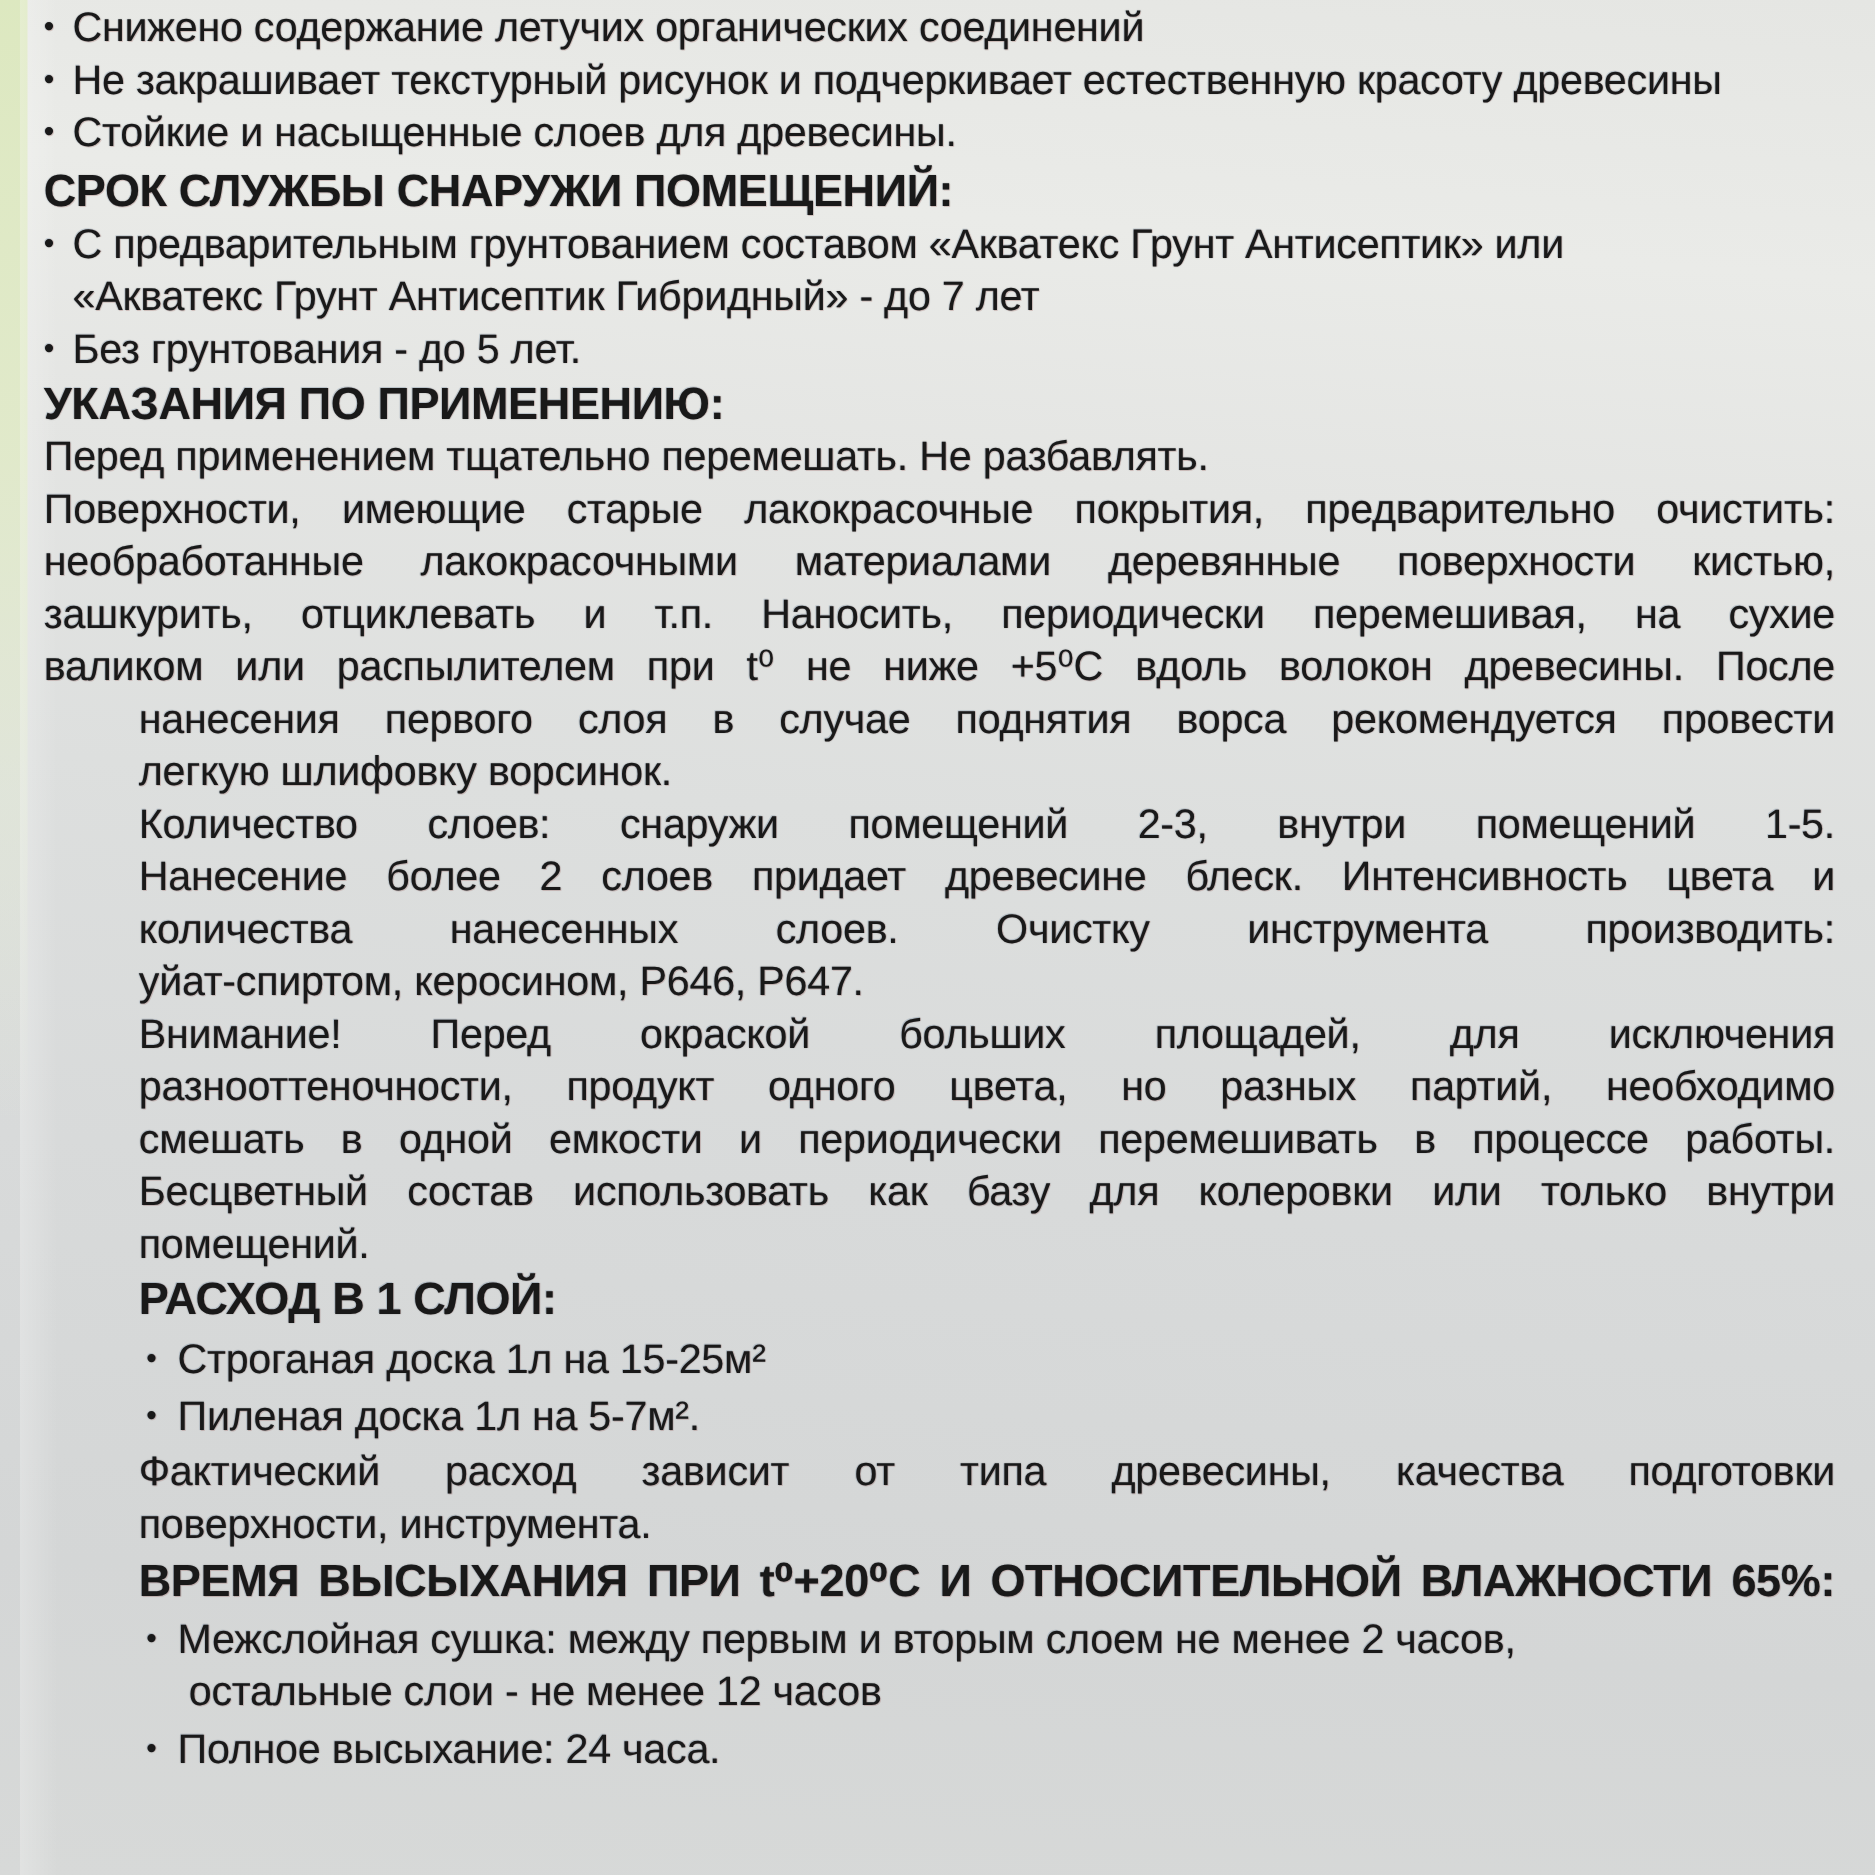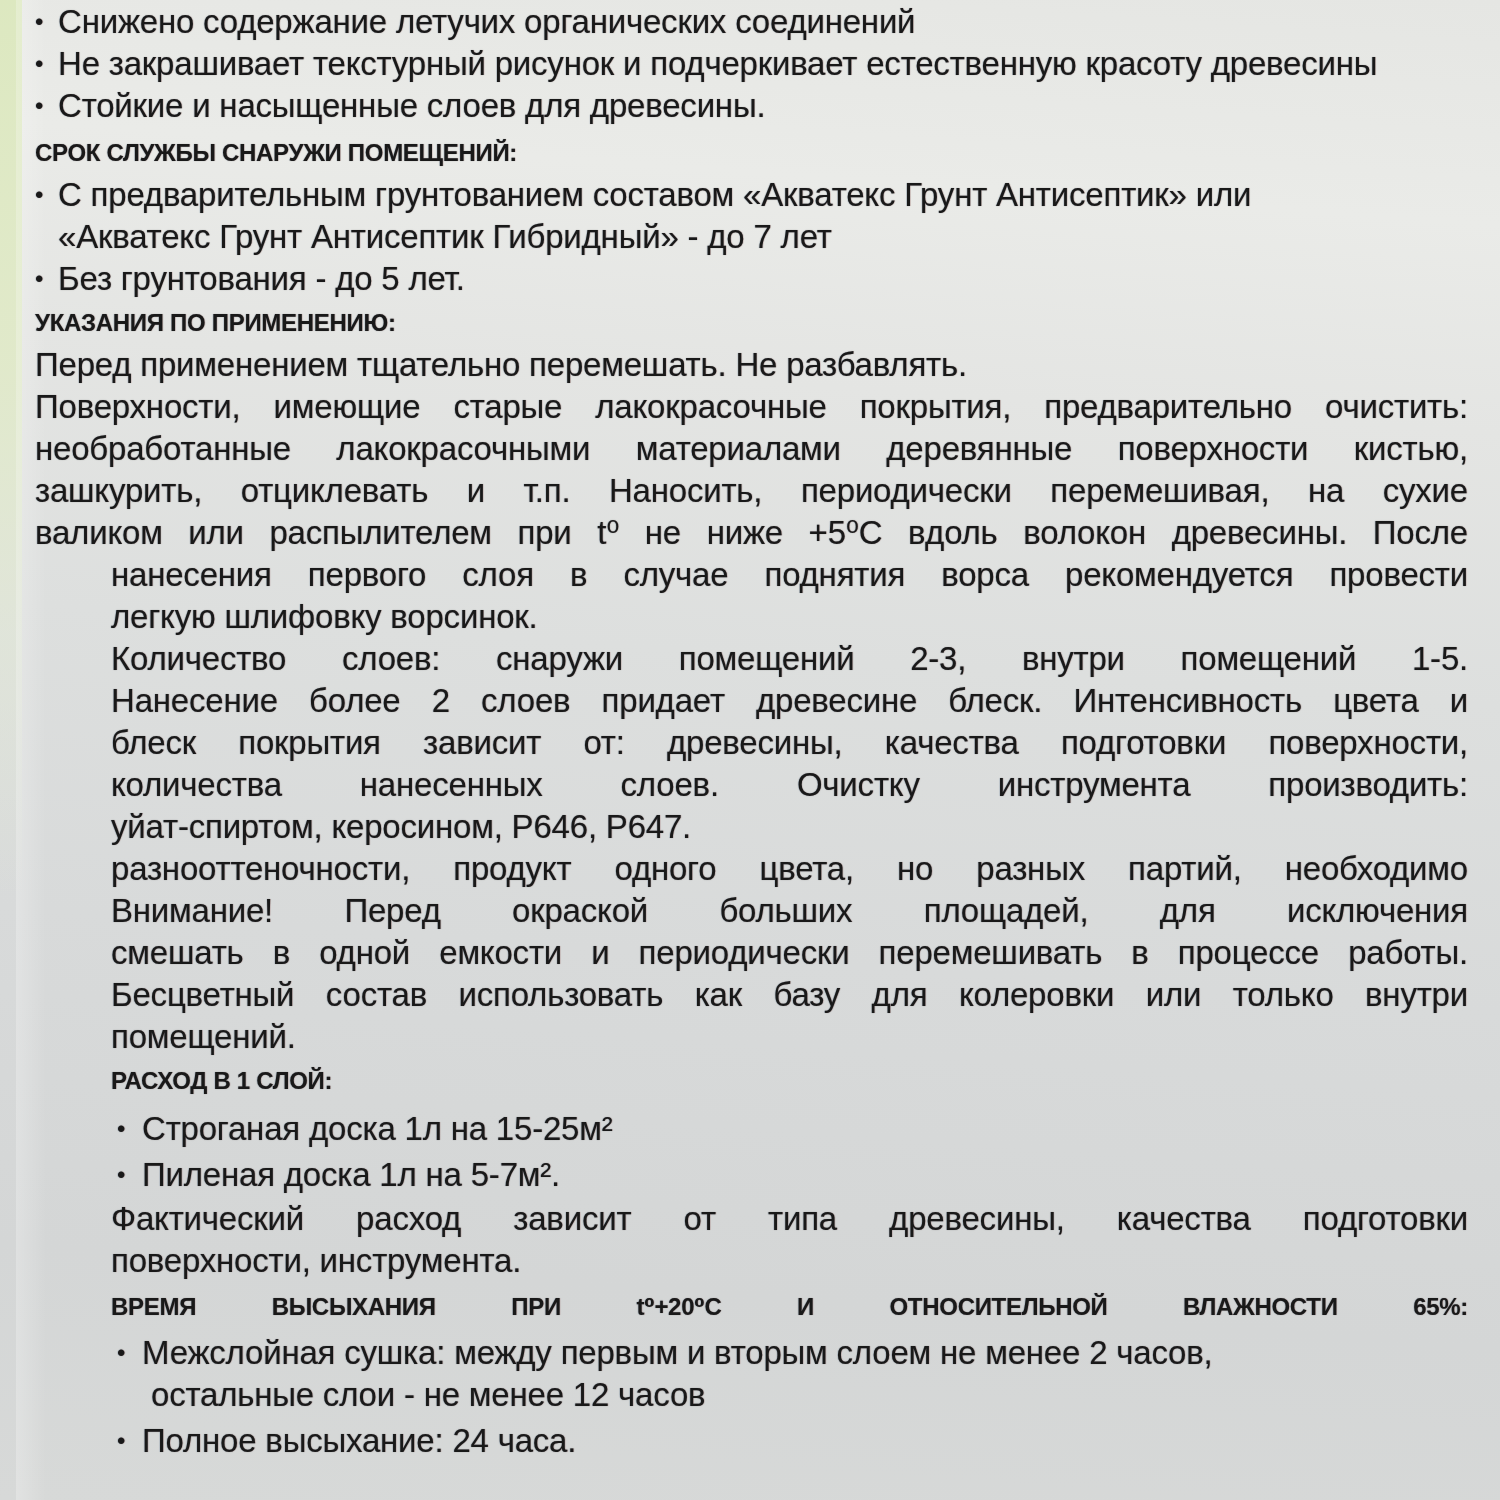--- a/index.html
+++ b/index.html
@@ -35,21 +35,21 @@
       rgba(232,238,224,0) 100%);
   }
   .edge-soft{
     position:absolute;left:16px;top:0;width:30px;height:1500px;
     background:linear-gradient(90deg, rgba(255,255,255,0.25), rgba(255,255,255,0));
   }
   .content{position:absolute;left:35px;top:1px;width:1433px;}
   .line{text-align:justify;text-align-last:justify;}
   .left{text-align:center;text-align-last:left;}
   .indent{margin-left:76px;}
-  .h{font-weight:700;font-size:24px;letter-spacing:-0.3px;}
+  .h{font-weight:700;font-size:36px;letter-spacing:-0.3px;}
   .bld{font-weight:400;}
   .bullet-row{display:flex;align-items:flex-start;}
   .b{flex:none;width:23px;font-size:24px;line-height:42px;}
   .b2{flex:none;width:31px;font-size:24px;line-height:42px;padding-left:6px;box-sizing:border-box;}
   .t{flex:auto;}
   .hang{padding-left:23px;}
   .hang2{padding-left:40px;}
   .mt2{margin-top:2px;}
   .mt4{margin-top:4px;}
   .mt5{margin-top:5px;}
@@ -96,29 +96,28 @@
     <div class="line">зашкурить, отциклевать и т.п. Наносить, периодически перемешивая, на сухие</div>
     <div class="line">валиком или распылителем при t⁰ не ниже +5⁰С вдоль волокон древесины. После</div>
     <div class="line indent">нанесения первого слоя в случае поднятия ворса рекомендуется провести</div>
     <div class="left indent">легкую шлифовку ворсинок.</div>
 
     <div class="line indent">
       <span class="bld">Количество слоев:</span>
       <span>снаружи помещений 2-3, внутри помещений 1-5.</span>
     </div>
     <div class="line indent">Нанесение более 2 слоев придает древесине блеск. Интенсивность цвета и</div>
-    <div class="line indent">блеск покрытия зависит от: древесины, качества подготовки поверхности,</div>
     <div class="line indent">количества нанесенных слоев. Очистку инструмента производить:</div>
     <div class="left indent">уйат-спиртом, керосином, Р646, Р647.</div>
 
-    <div class="line indent">разнооттеночности, продукт одного цвета, но разных партий, необходимо</div>
     <div class="line indent">
       <span class="bld">Внимание!</span>
       <span>Перед окраской больших площадей, для исключения</span>
     </div>
+    <div class="line indent">разнооттеночности, продукт одного цвета, но разных партий, необходимо</div>
     <div class="line indent">смешать в одной емкости и периодически перемешивать в процессе работы.</div>
     <div class="line indent">Бесцветный состав использовать как базу для колеровки или только внутри</div>
     <div class="left indent">помещений.</div>
 
     <div class="h left indent mt2">РАСХОД В 1 СЛОЙ:</div>
     <div class="bullet-row indent mt6">
       <span class="b2">•</span>
       <span class="t left">Строганая доска 1л на 15-25м²</span>
     </div>
     <div class="bullet-row indent mt4">

